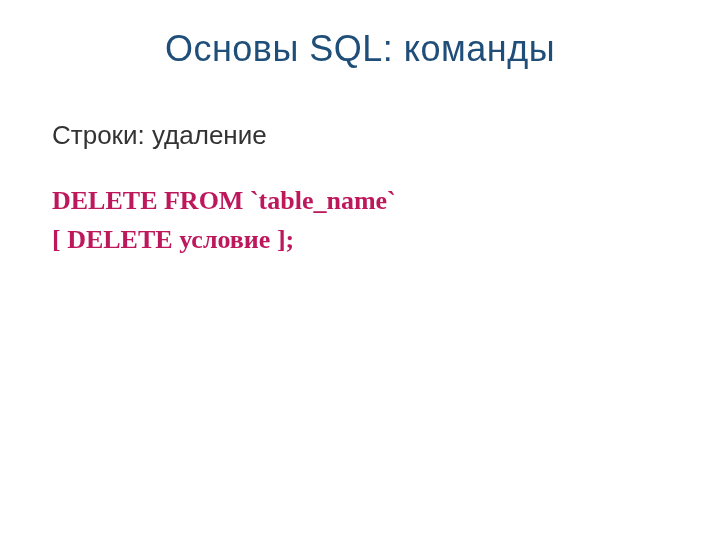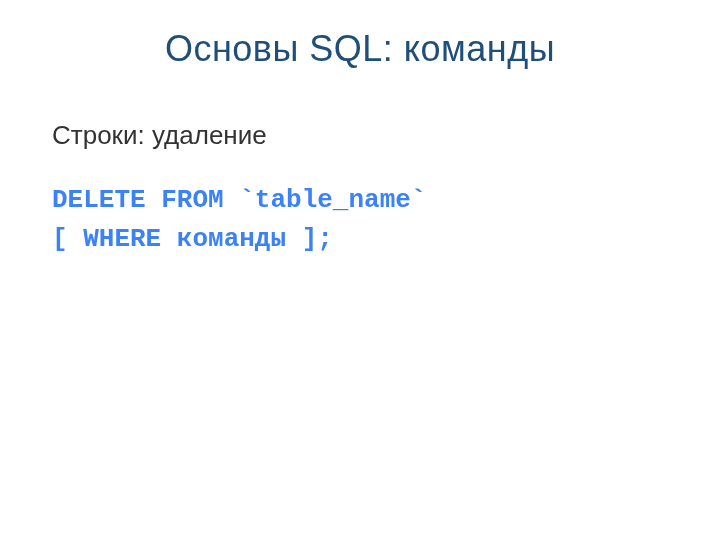--- a/index.html
+++ b/index.html
@@ -30,35 +30,35 @@
       letter-spacing: 0.5px;
     }
     .subtitle {
       font-size: 26px;
       color: #333333;
       font-weight: 400;
       margin-bottom: 30px;
       margin-left: 12px;
     }
     .code-block {
-      font-family: Liberation Mono, monospace;
+      font-family: Liberation Serif, serif;
       font-size: 26px;
       font-weight: bold;
-      color: #3b82f6;
+      color: #be185d;
       line-height: 1.5;
       margin-left: 12px;
     }
     .code-line {
       display: block;
       white-space: pre;
     }
   </style>
 </head>
 <body>
 
 <div class="slide">
   <h1 class="title">Основы SQL: команды</h1>
   <p class="subtitle">Строки: удаление</p>
   <div class="code-block">
     <span class="code-line">DELETE FROM `table_name`</span>
-    <span class="code-line">[ WHERE команды ];</span>
+    <span class="code-line">[ DELETE условие ];</span>
   </div>
 </div>
 
 </body></html>

